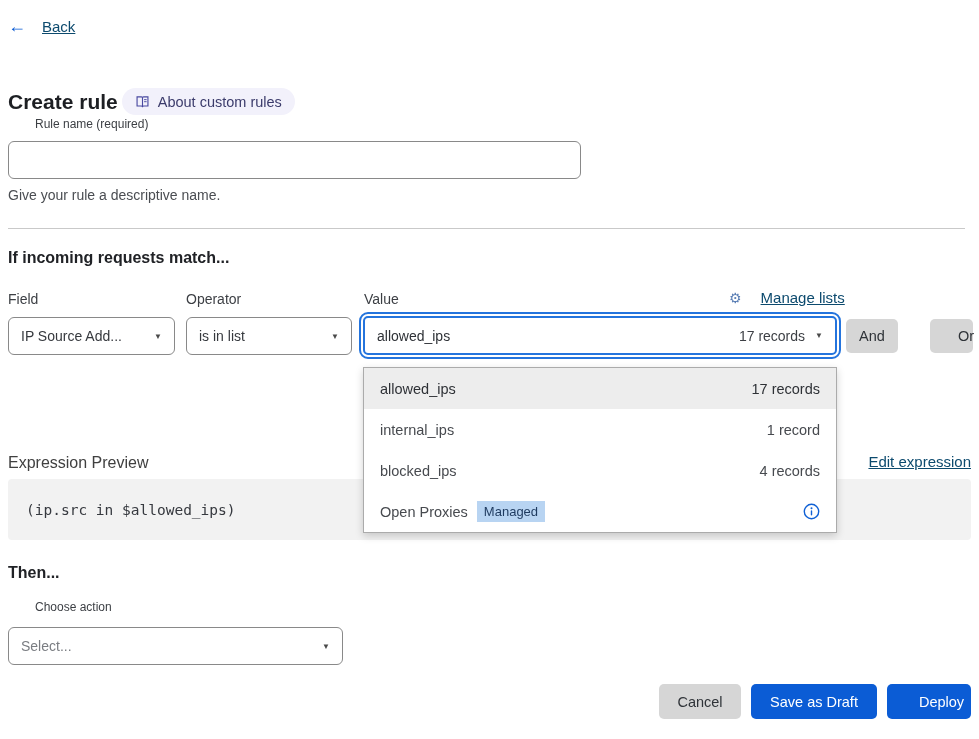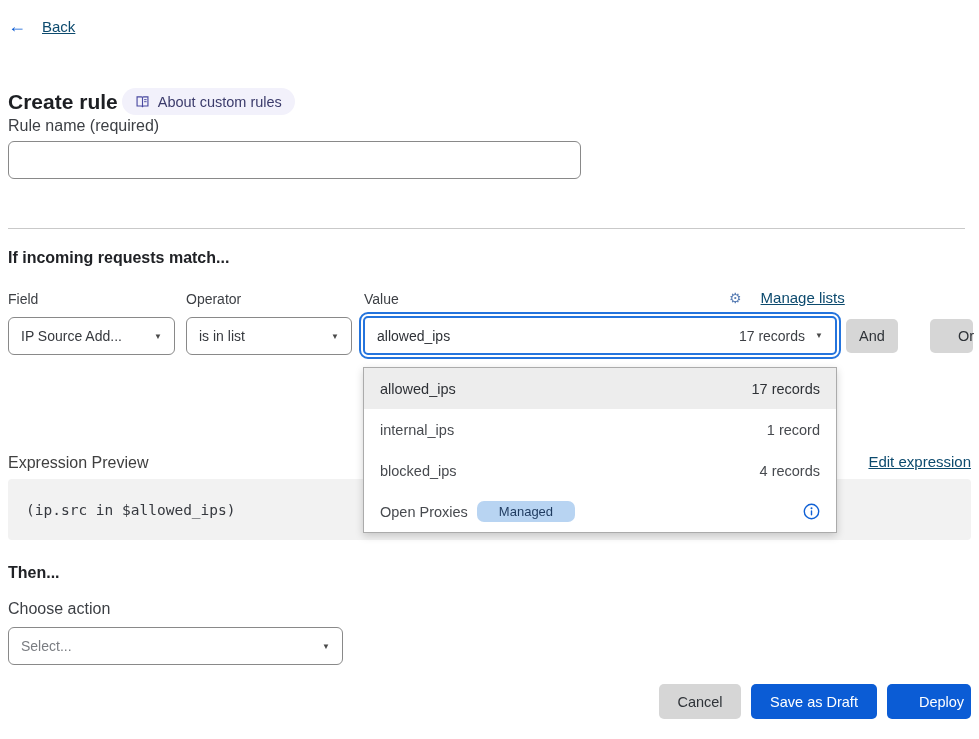--- a/index.html
+++ b/index.html
@@ -15,21 +15,21 @@
   .back .arrow { color: #0b5cd5; font-size: 18px; text-decoration: none; }
 
   
   .title-row { position: absolute; left: 8px; top: 66px; display: flex; align-items: center; gap: 4px; margin-top: 22px; }
   .page-title { font-size: 21px; font-weight: 700; color: #1d1f23; }
   .about-badge { display: inline-flex; align-items: center; gap: 8px; height: 27px;
     padding: 0 13px; border-radius: 14px; background: #f2f1fb; color: #3b3b6b;
     font-size: 14.5px; cursor: pointer; }
 
   
-  .fld-label { font-size: 16px; color: #3c3f44; }
+  .fld-label { font-size: 12px; color: #3c3f44; margin-left: 27px; }
   .helper { font-size: 14px; color: #4a4d52; }
 
   .rule-name-label { position: absolute; left: 8px; top: 117px; }
   .rule-name-input { position: absolute; left: 8px; top: 141px; width: 573px; height: 38px;
     border: 1px solid #898989; border-radius: 6px; font-size: 14px; padding: 0 12px;
     font-family: "Liberation Sans", sans-serif; color: #33363b; outline: none; background:#fff; }
   .rule-name-helper { position: absolute; left: 8px; top: 187px; }
 
   .divider { position: absolute; left: 8px; top: 228px; width: 957px; height: 1px; background: #c9c9c9; }
 
@@ -74,21 +74,21 @@
   .btn-or  { position: absolute; left: 930px; top: 319px; width: 43px; height: 34px; padding-left: 28px; }
 
   
   .dropdown { position: absolute; left: 363px; top: 367px; width: 474px; background: #fff;
     border: 1px solid #ababab; box-shadow: 0 3px 8px rgba(0,0,0,0.18); z-index: 20; }
   .dd-row { height: 41px; display: flex; align-items: center; justify-content: space-between;
     padding: 0 16px; font-size: 14.5px; color: #474a4f; cursor: pointer; background: #fff; }
   .dd-row.selected { background: #ededed; color: #2e3136; }
   .dd-row .dd-left { display: flex; align-items: center; gap: 9px; }
   .managed-badge { background: #b8d4f2; color: #1e3a5f; font-size: 13px;
-    padding: 3px 22px; border-radius: 7px; }
+    padding: 3px 7px; border-radius: 0; }
   .info-icon { display: inline-flex; cursor: pointer; }
 
   
   .expr-label { position: absolute; left: 8px; top: 454px; font-size: 16px; color: #404040; }
   .edit-expression { position: absolute; right: 8px; top: 453px; }
   .expr-block { position: absolute; left: 8px; top: 479px; width: 963px; height: 61px;
     background: #f2f2f2; border-radius: 4px; display: flex; align-items: center; }
   .expr-code { margin-left: 18px; font-family: "DejaVu Sans Mono", "Liberation Mono", monospace;
     font-size: 14.5px; color: #36393f; }
 
@@ -121,20 +121,21 @@
           <line x1="9.7" y1="6" x2="12.4" y2="6" stroke="#4949a0" stroke-width="1"></line>
           <line x1="9.7" y1="8.2" x2="12.4" y2="8.2" stroke="#4949a0" stroke-width="1"></line>
         </svg>
       </span>
       <span>About custom rules</span>
     </div>
   </div>
 
   <div class="fld-label rule-name-label">Rule name (required)</div>
   <input class="rule-name-input" type="text" value="" style="">
+  <div class="helper rule-name-helper">Give your rule a descriptive name.</div>
 
   <div class="divider"></div>
 
   <div class="section-h match-heading">If incoming requests match...</div>
 
   <div class="col-label lbl-field">Field</div>
   <div class="col-label lbl-operator">Operator</div>
   <div class="col-label lbl-value">Value</div>
 
   <div class="manage-lists">

